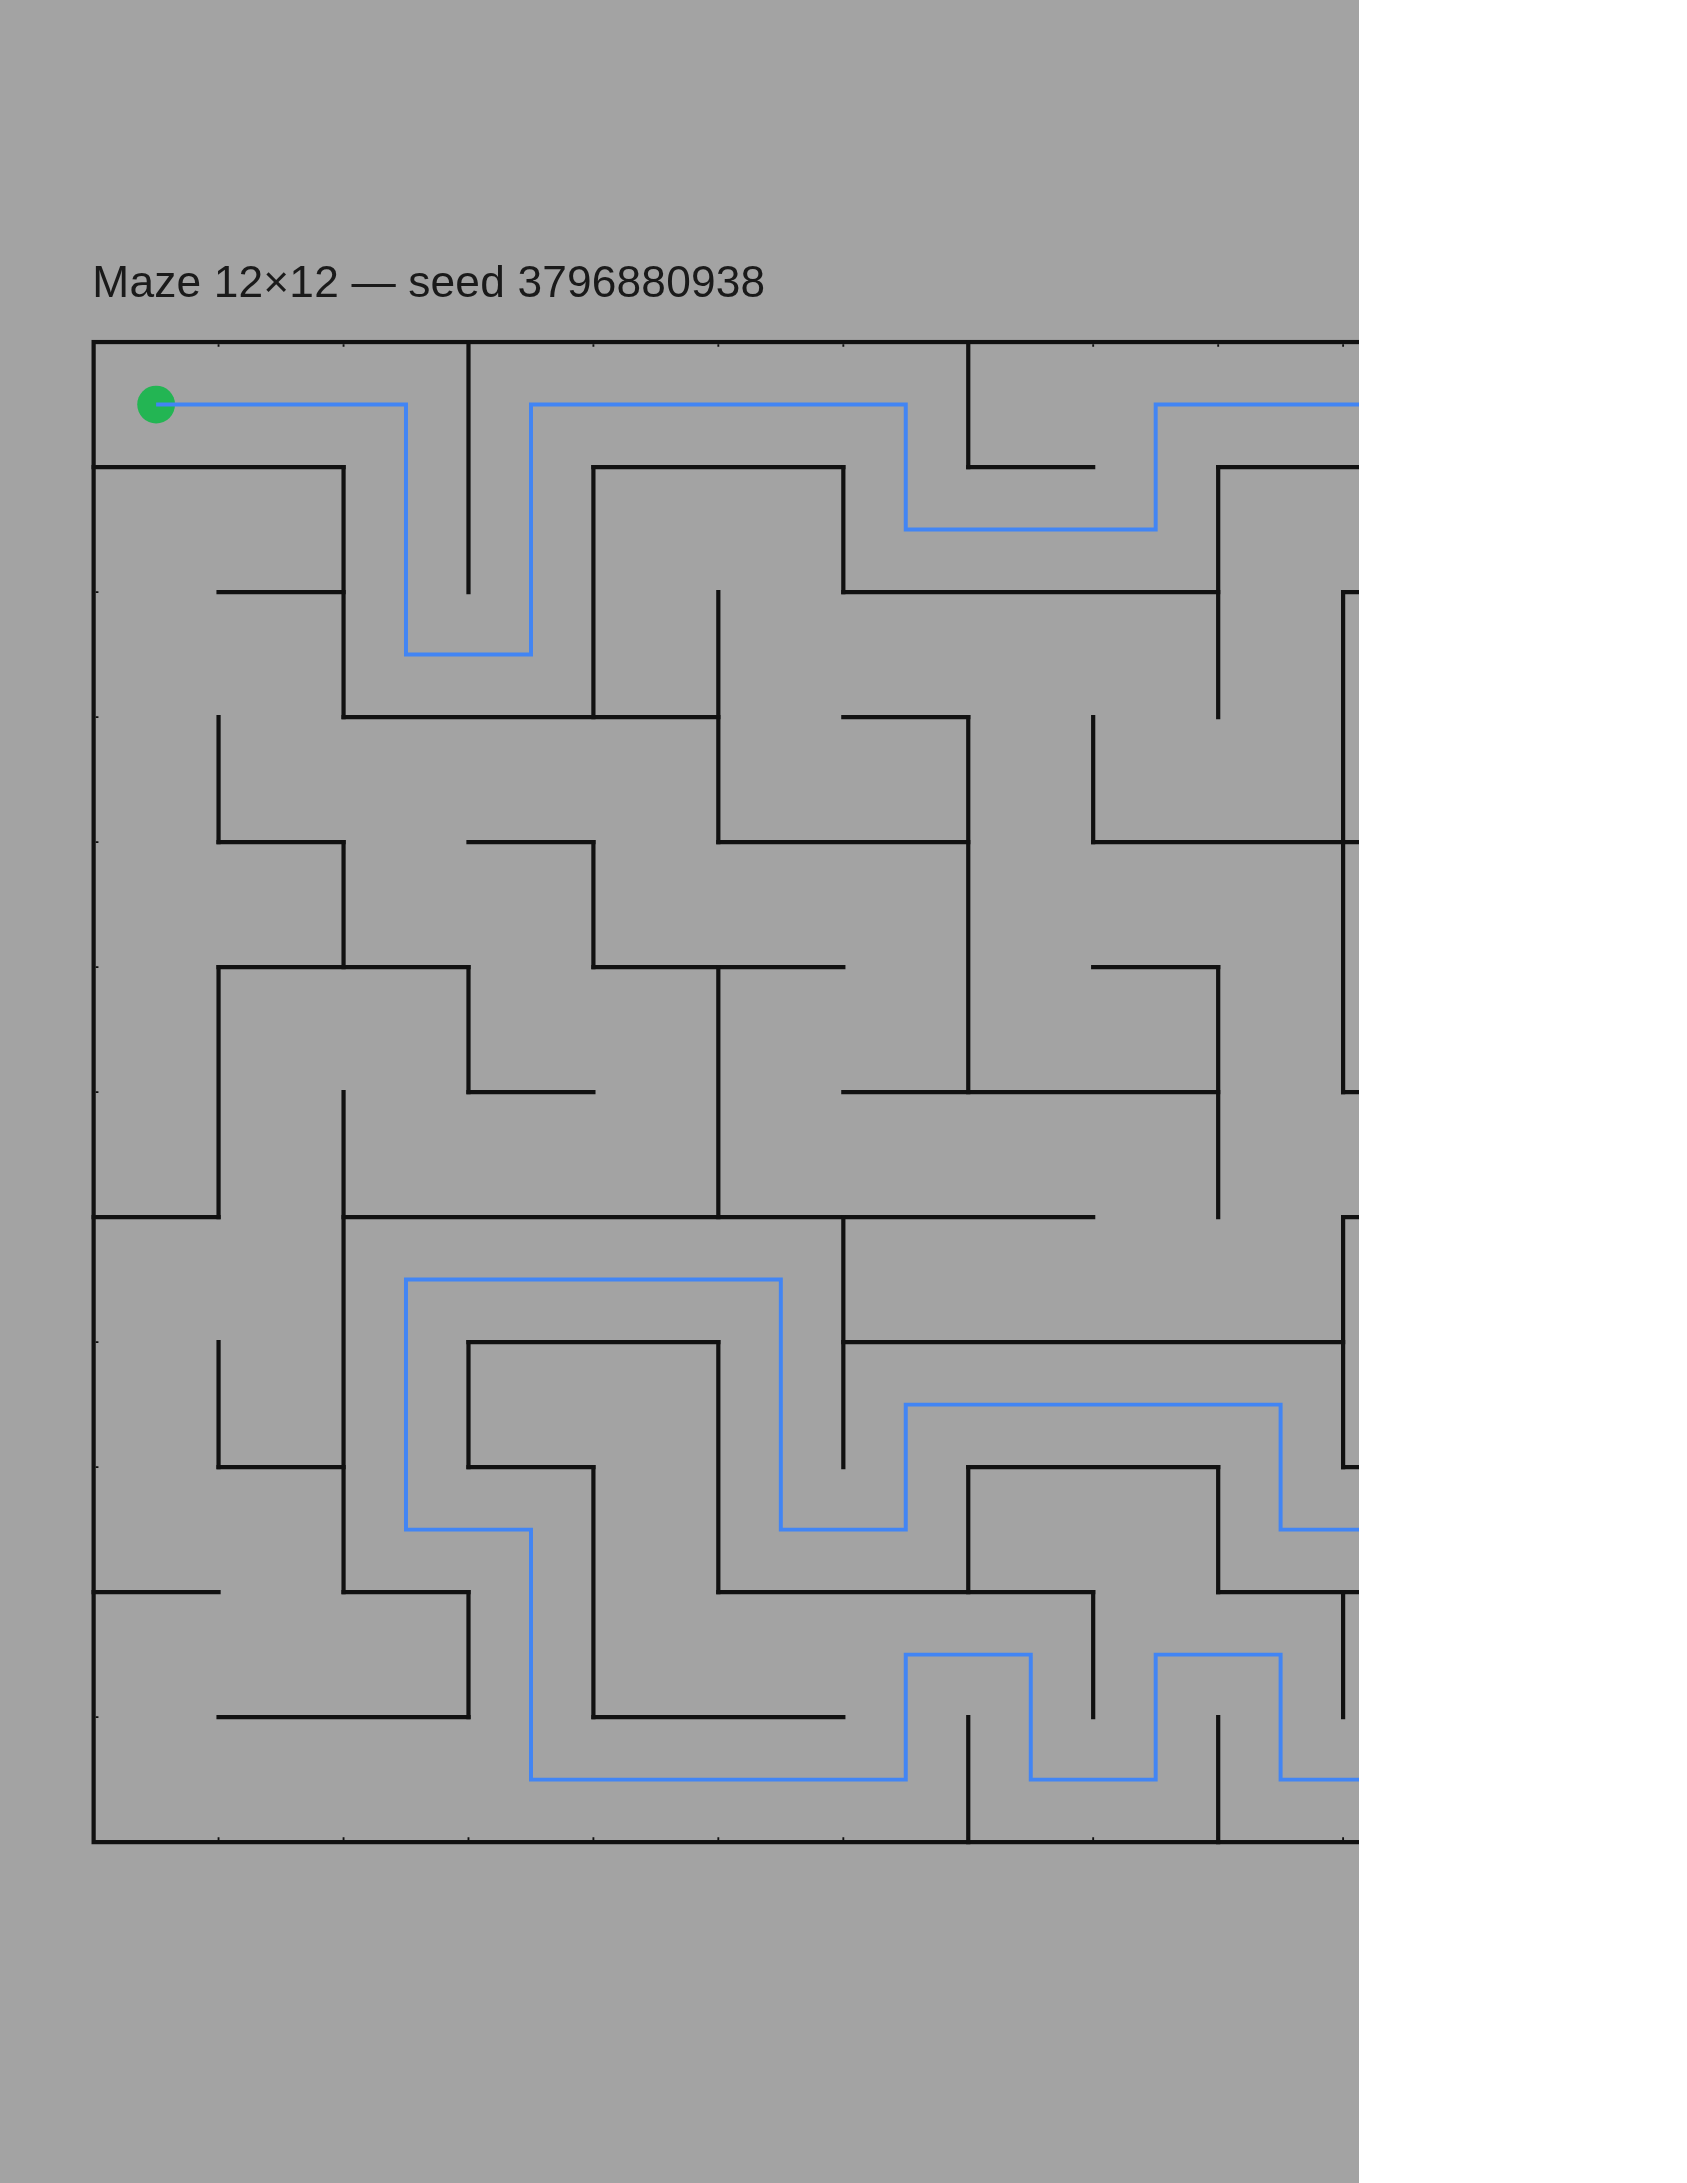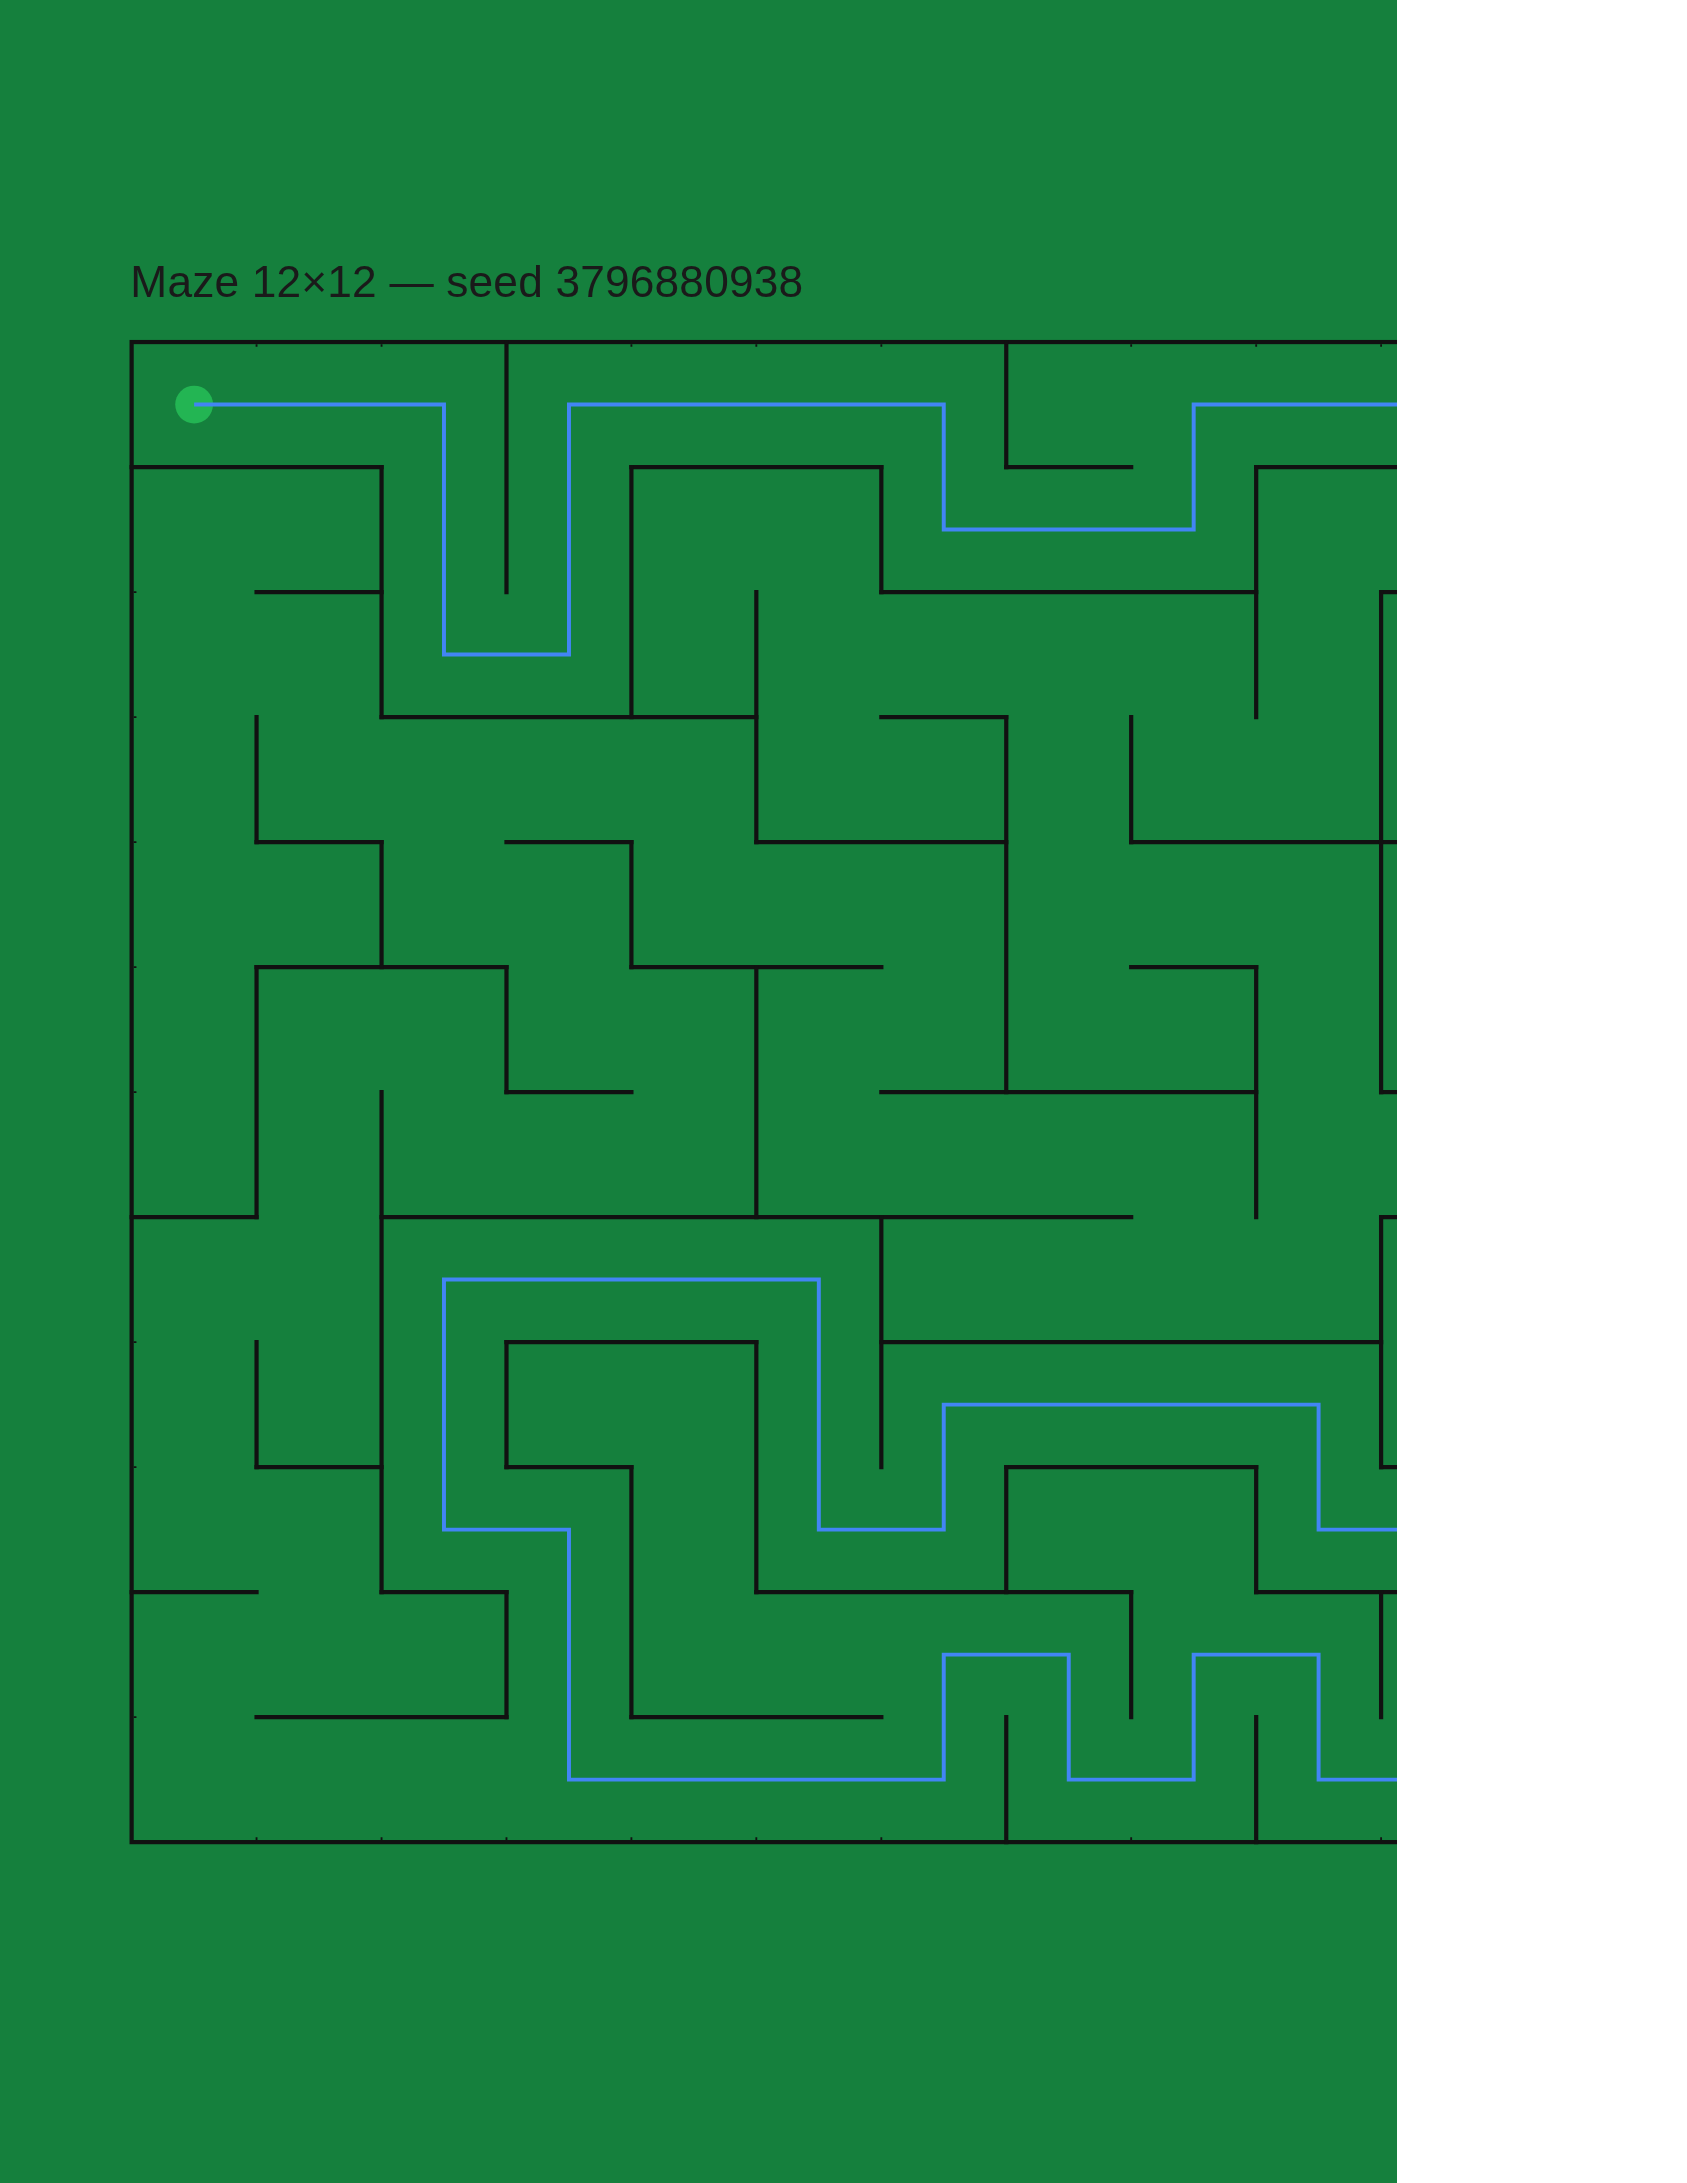--- a/index.html
+++ b/index.html
@@ -1,17 +1,17 @@
 <!DOCTYPE html>
 <html style="font-size:13.5px"><head>
 <meta charset="utf-8">
 <title>Maze</title>
 <style>
 html,body{margin:0;padding:0;background:#ffffff;}
-#page{position:relative;width:1359px;height:2183px;background:#15803d;overflow:hidden;padding-left:38px;}
+#page{position:relative;width:1359px;height:2183px;background:#a3a3a3;overflow:hidden;}
 </style>
 </head>
 <body>
 <div id="page">
 <svg width="1687" height="2183" viewBox="0 0 2000 2588" xmlns="http://www.w3.org/2000/svg">
 
 <text x="109.5" y="352" font-family="Liberation Sans, sans-serif" font-size="52.5px" letter-spacing="0.2" fill="#1a1a1a" xml:space="preserve">Maze 12×12 — seed 3796880938</text>
 <g stroke="#111111" stroke-width="5" fill="none" stroke-linecap="square">
 
 <rect x="111" y="405.5" width="1777.6" height="1778.4" stroke-linejoin="miter"></rect>

